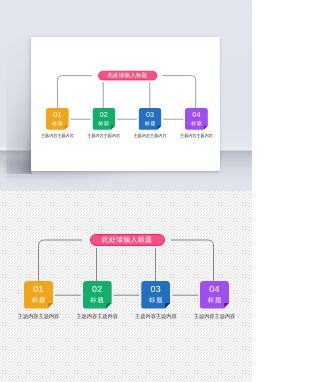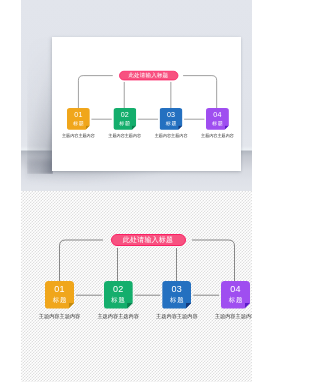--- a/index.html
+++ b/index.html
@@ -1,21 +1,21 @@
 <!DOCTYPE html>
 <html><head>
 <meta charset="utf-8">
 <title>flow</title>
 <style>
   html,body{margin:0;padding:0;background:#fff;}
   body{width:252px;height:382px;overflow:hidden;
        font-family:"Liberation Sans",sans-serif;
        -webkit-font-smoothing:antialiased;}
   
-  .stage{position:relative;width:252px;height:328px;transform:translateZ(0);margin-left:21px;
+  .stage{position:relative;width:252px;height:328px;transform:translateZ(0);
          -webkit-font-smoothing:antialiased;}
 
   
   .plate{position:absolute;left:0;top:0;width:252px;height:191px;
          background:linear-gradient(180deg,
             #e2e5ec 0px, #e0e3ea 120px, #e3e6ec 146px, #ecf0f4 149.5px,
             #b3b8c1 151.5px, #c3c7cf 156px, #cacdd5 161px, #d8dbe2 170px,
             #dee1e8 180px, #e1e4ea 188px, #e1e4ea 191px);
          overflow:hidden;}
   

